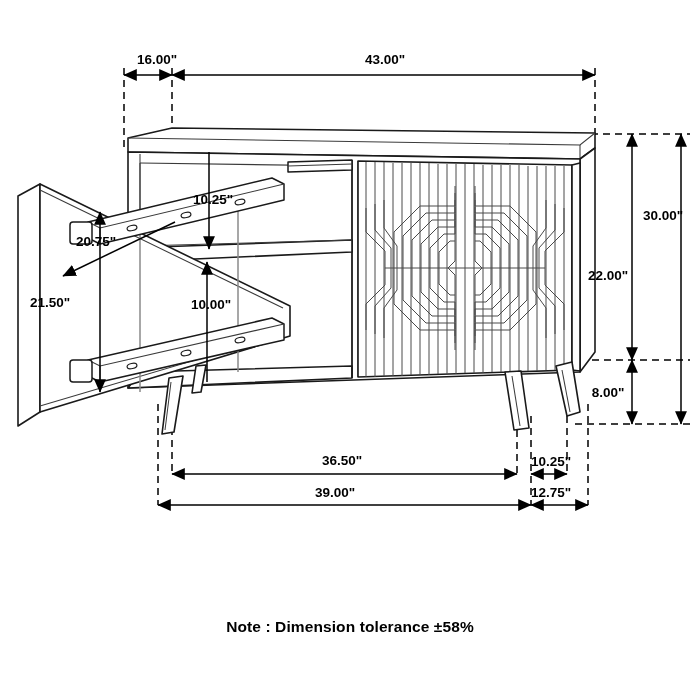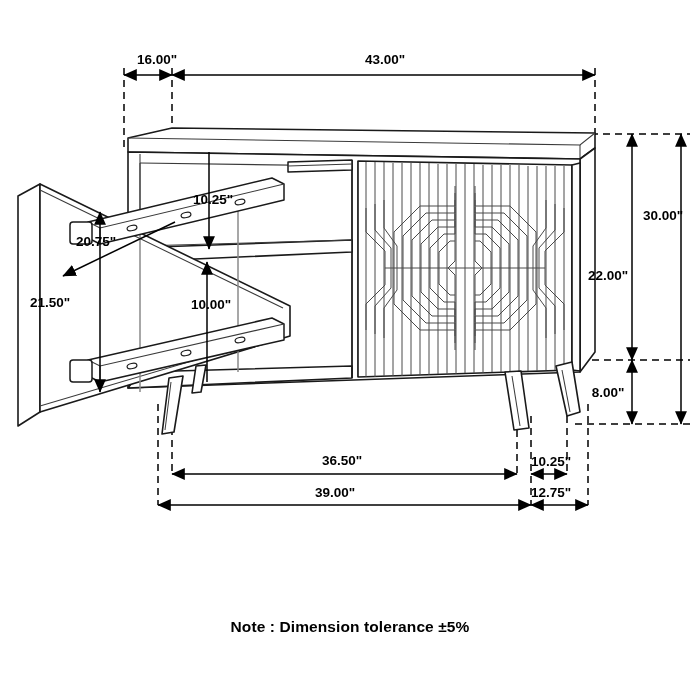--- a/index.html
+++ b/index.html
@@ -266,15 +266,15 @@
       <text class="dim-txt" x="96" y="242">20.75"</text>
       <text class="dim-txt" x="50" y="303">21.50"</text>
       <text class="dim-txt" x="342" y="461">36.50"</text>
       <text class="dim-txt" x="551" y="462">10.25"</text>
       <text class="dim-txt" x="335" y="493">39.00"</text>
       <text class="dim-txt" x="551" y="493">12.75"</text>
     </g>
 
   </svg>
 
-  <div class="note-txt">Note : Dimension tolerance ±5%</div>
+  <div class="note-txt">Note : Dimension tolerance ±58%</div>
 
 </div>
 
 </body></html>

